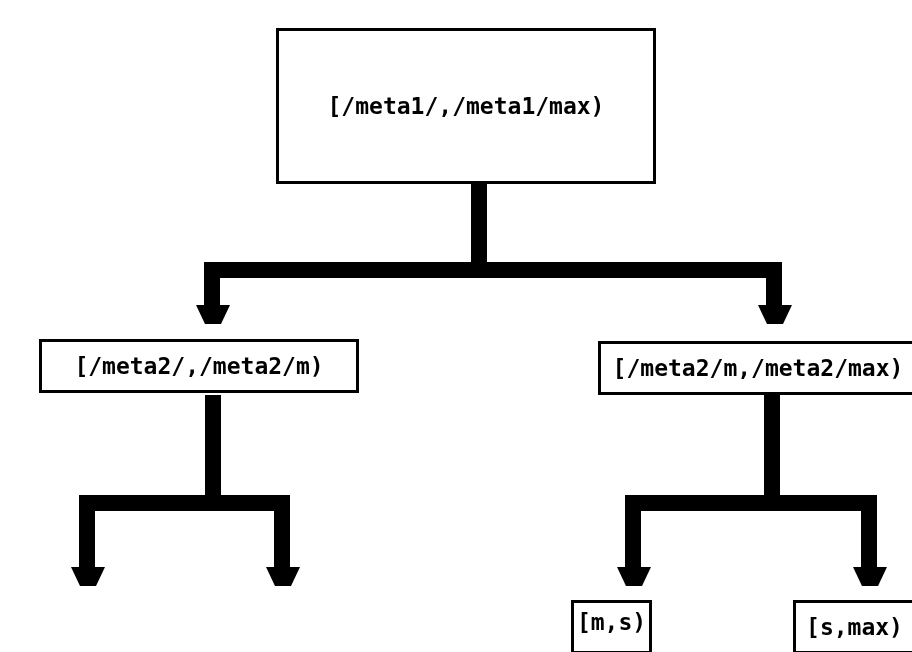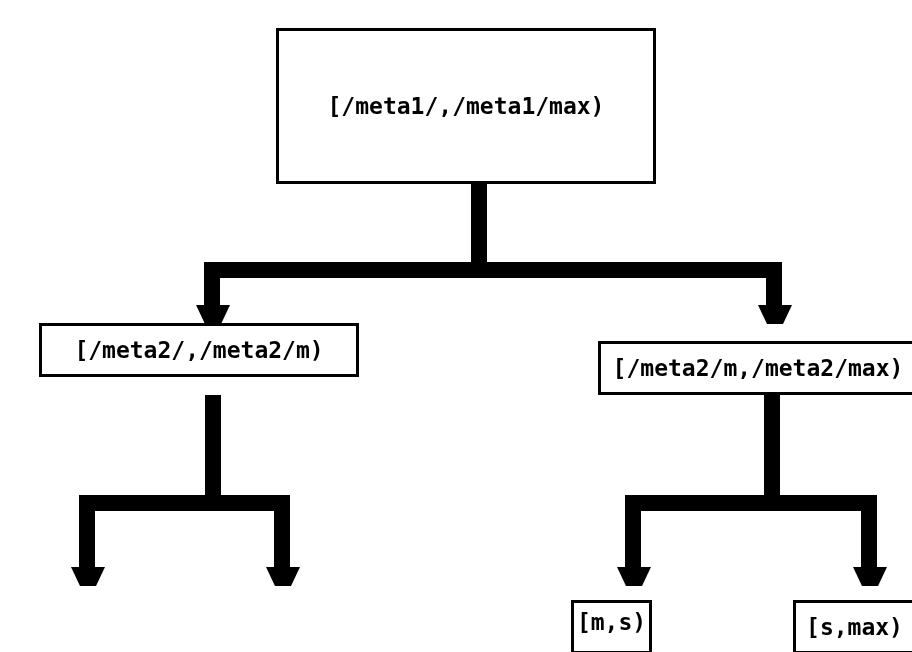--- a/index.html
+++ b/index.html
@@ -33,21 +33,21 @@
   .arrowhead {
     position: absolute;
     width: 0; height: 0;
     border-left: 9px solid transparent;
     border-right: 9px solid transparent;
     border-top: 19px solid #000000;
   }
 
   
   #node-root   { left: 260px; top: 12px;  width: 380px; height: 156px; }
-  #node-left   { left: 23px;  top: 307px; width: 320px; height: 54px; }
+  #node-left   { left: 23px;  top: 323px; width: 320px; height: 54px; }
   #node-right  { left: 582px; top: 325px; width: 320px; height: 54px; }
   #leaf-ag     { left: 8px;   top: 584px; width: 99px;  height: 54px; }
   #leaf-gm     { left: 203px; top: 584px; width: 99px;  height: 54px; }
   #leaf-ms     { left: 555px; top: 584px; width: 81px; height: 54px; align-items: flex-end; }
   #leaf-smax   { left: 777px; top: 584px; width: 123px; height: 54px; }
 
   
   #stem-root   { left: 455px; top: 168px; width: 3px;   height: 79px; }
   #rail-1      { left: 188px; top: 246px; width: 565px; height: 3px; }
   #drop-1l     { left: 188px; top: 246px; width: 3px;   height: 43px; }

